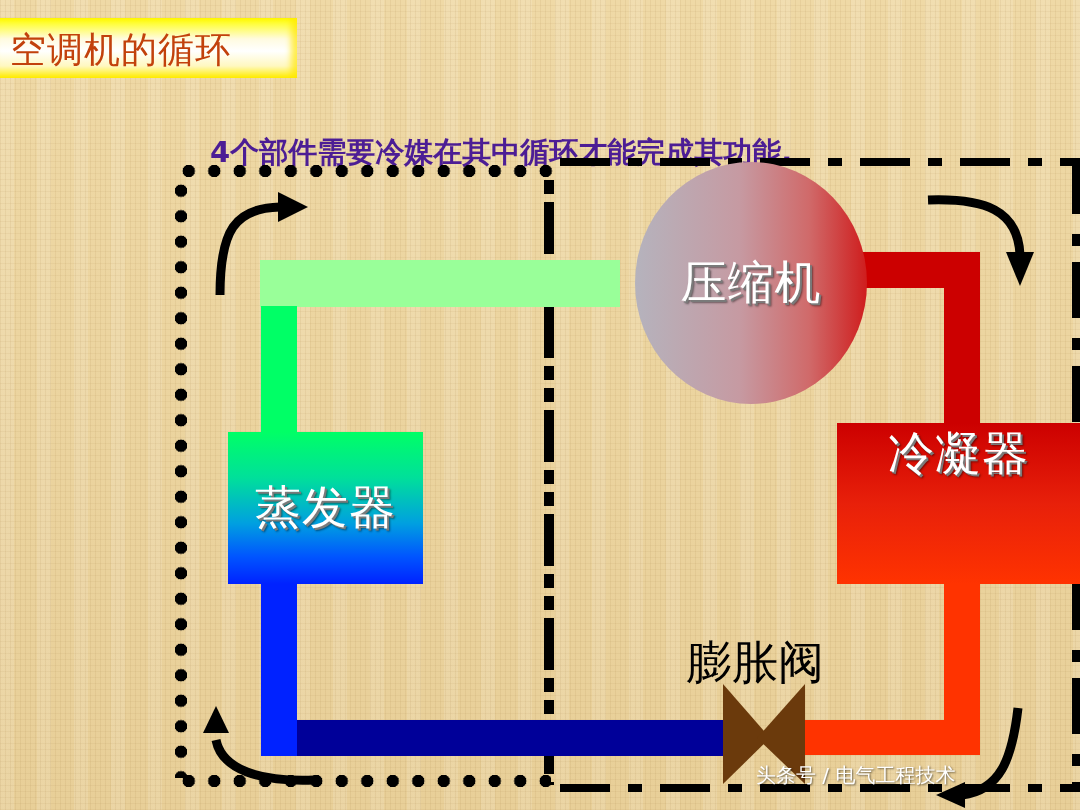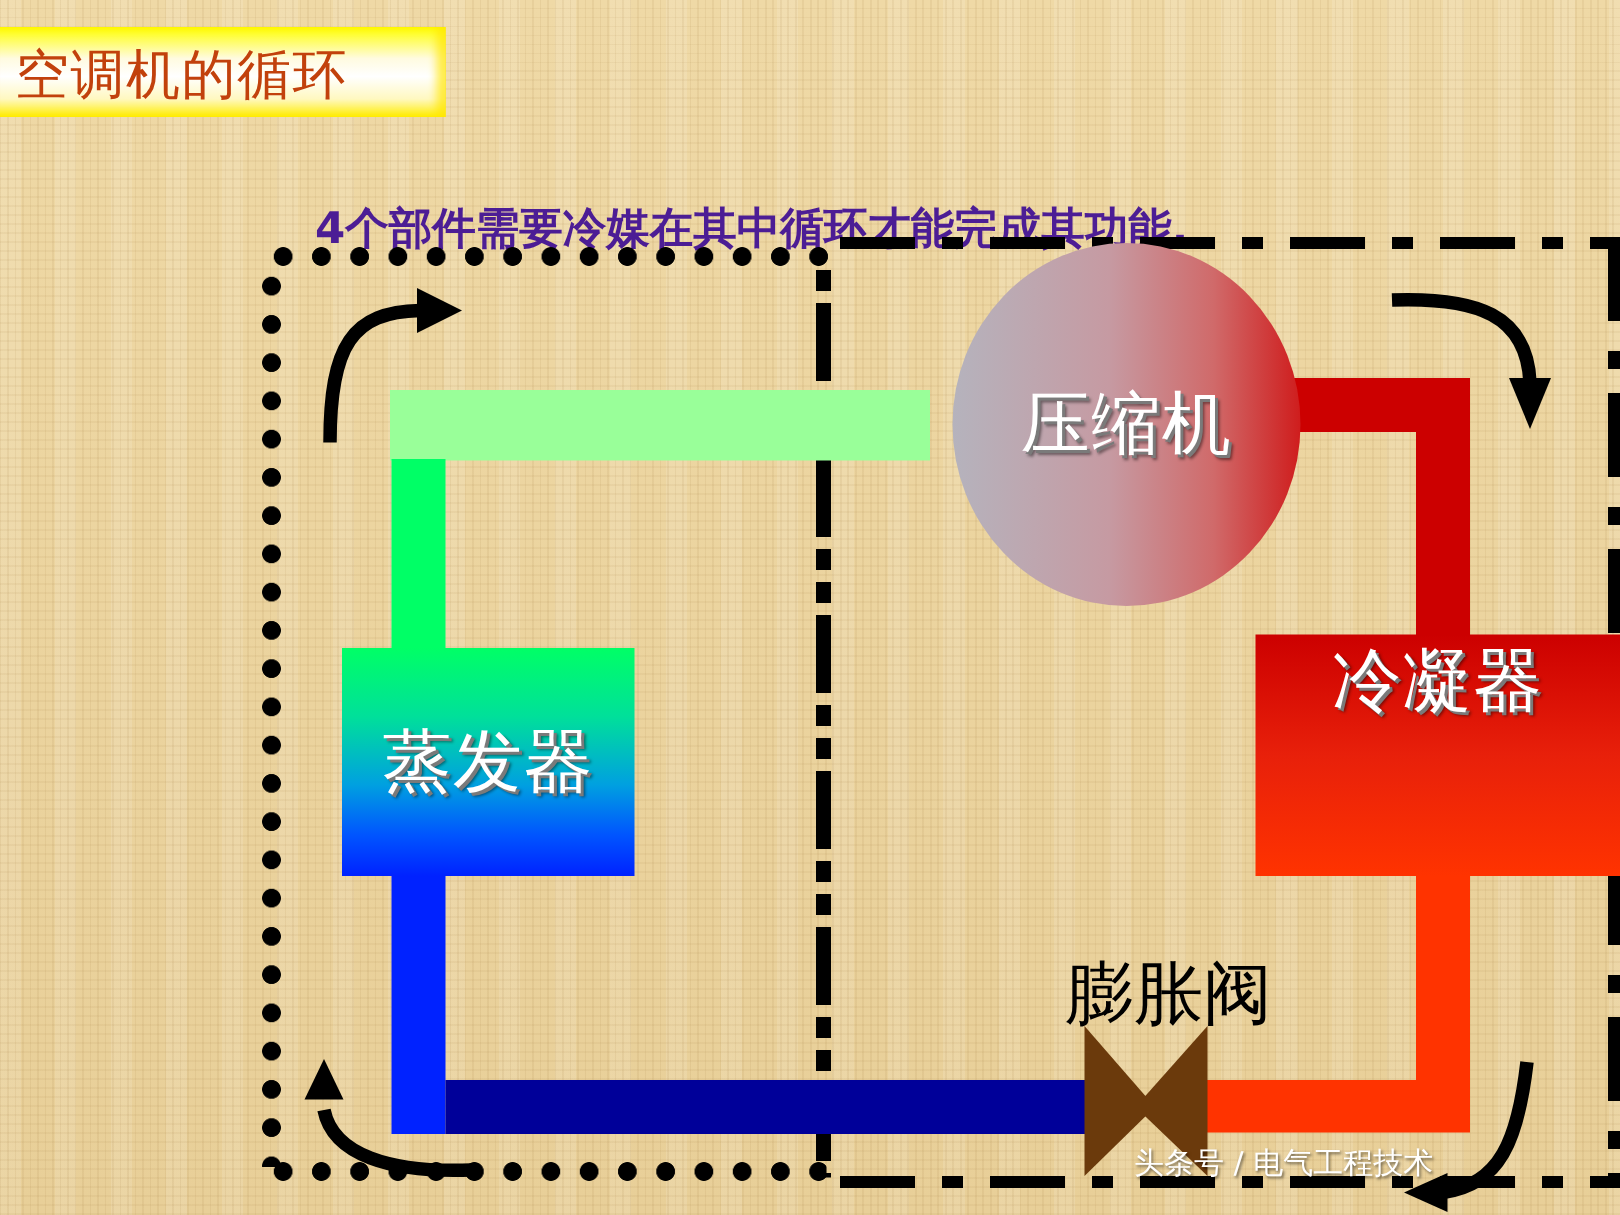--- a/index.html
+++ b/index.html
@@ -53,21 +53,21 @@
       left: 180px; top: 432px; width: 195px; height: 152px;
       background: linear-gradient(180deg, #00ff66 0%, #00e09a 30%, #00a0e0 60%, #0055ff 82%, #0022ff 100%);
       display: flex; align-items: center; justify-content: center; margin-left: 48px;
     }
     .condenser {
       left: 837px; top: 423px; width: 243px; height: 161px;
       background: linear-gradient(180deg, #cc0000 0%, #e8200a 50%, #ff3300 100%);
       display: flex; align-items: flex-start; justify-content: center; padding-left: 0;
     }
     .valve-label {
-      left: 686px; top: 632px; font-size: 46px; color: #000; white-space: nowrap; font-weight: 500; margin-left: 24px;
+      left: 686px; top: 632px; font-size: 46px; color: #000; white-space: nowrap; font-weight: 500;
     }
     .watermark {
       left: 756px; top: 762px; font-size: 20px; color: #fff; white-space: nowrap;
       text-shadow: 1px 1px 2px rgba(0,0,0,0.55);
     }
     svg.overlay { position: absolute; left: 0; top: 0; }
   </style>
 </head>
 <body>
 

